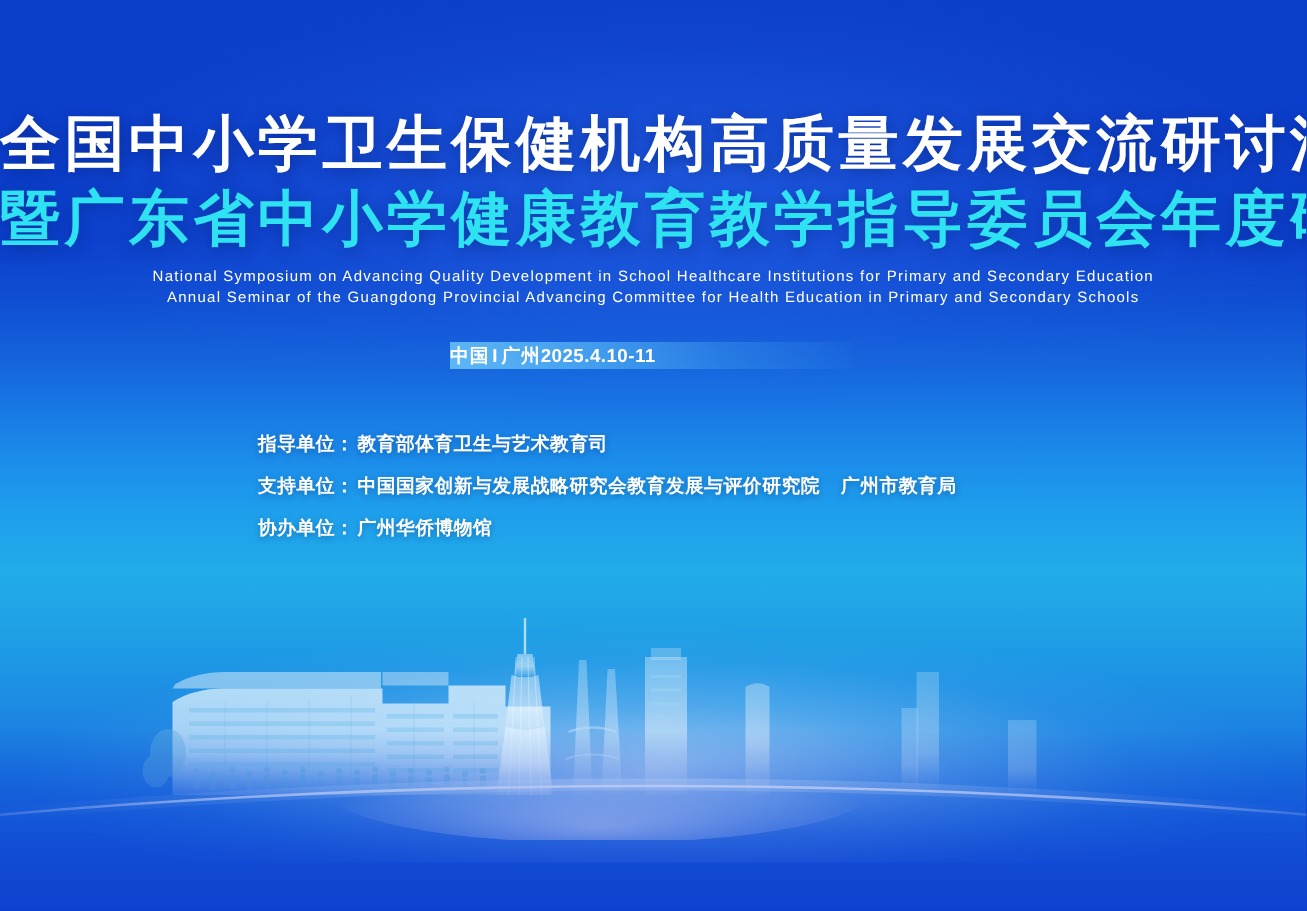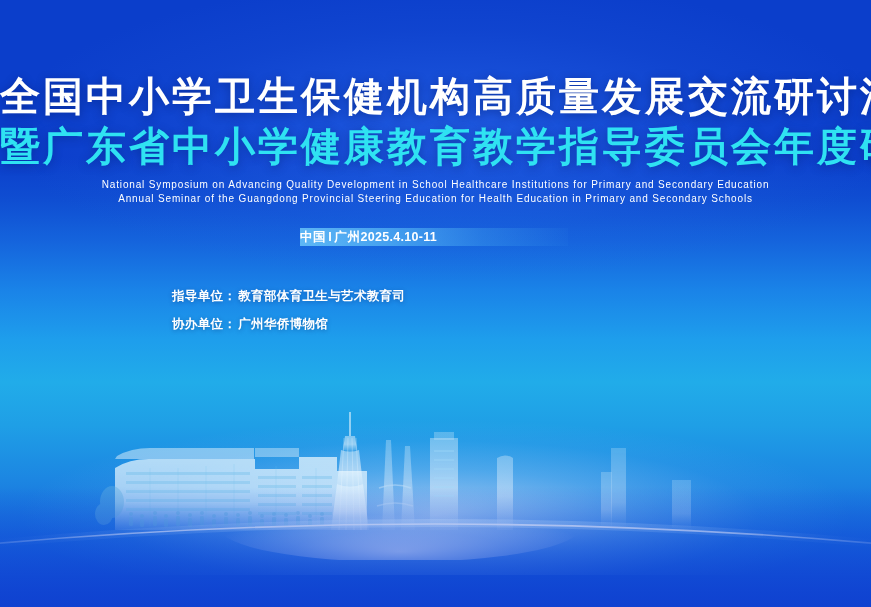--- a/index.html
+++ b/index.html
@@ -319,29 +319,30 @@
 
   <div class="content">
 
     <div class="title-wrap">
       <div class="title-1">全国中小学卫生保健机构高质量发展交流研讨活动</div>
       <div class="title-2">暨广东省中小学健康教育教学指导委员会年度研讨活动</div>
     </div>
 
     <div class="subtitle">
       <div>National Symposium on Advancing Quality Development in School Healthcare Institutions for Primary and Secondary Education</div>
-      <div>Annual Seminar of the Guangdong Provincial Steering Education for Health Education in Primary and Secondary Schools</div>
+      <div>Annual Seminar of the Guangdong Provincial Advancing Committee for Health Education in Primary and Secondary Schools</div>
     </div>
 
     <div class="badge">
       <span>中国</span>
       <span class="sep">I</span>
       <span>广州</span>
       <span class="date">2025.4.10-11</span>
     </div>
 
     <div class="orgs">
         <div class="org-row"><span class="lbl">指导单位：</span><span class="val"><span>教育部体育卫生与艺术教育司</span></span></div>
+        <div class="org-row"><span class="lbl">支持单位：</span><span class="val"><span>中国国家创新与发展战略研究会教育发展与评价研究院</span><span>广州市教育局</span></span></div>
         <div class="org-row"><span class="lbl">协办单位：</span><span class="val"><span>广州华侨博物馆</span></span></div>
       </div>
 
   </div>
 </div>
 
 </body></html>

